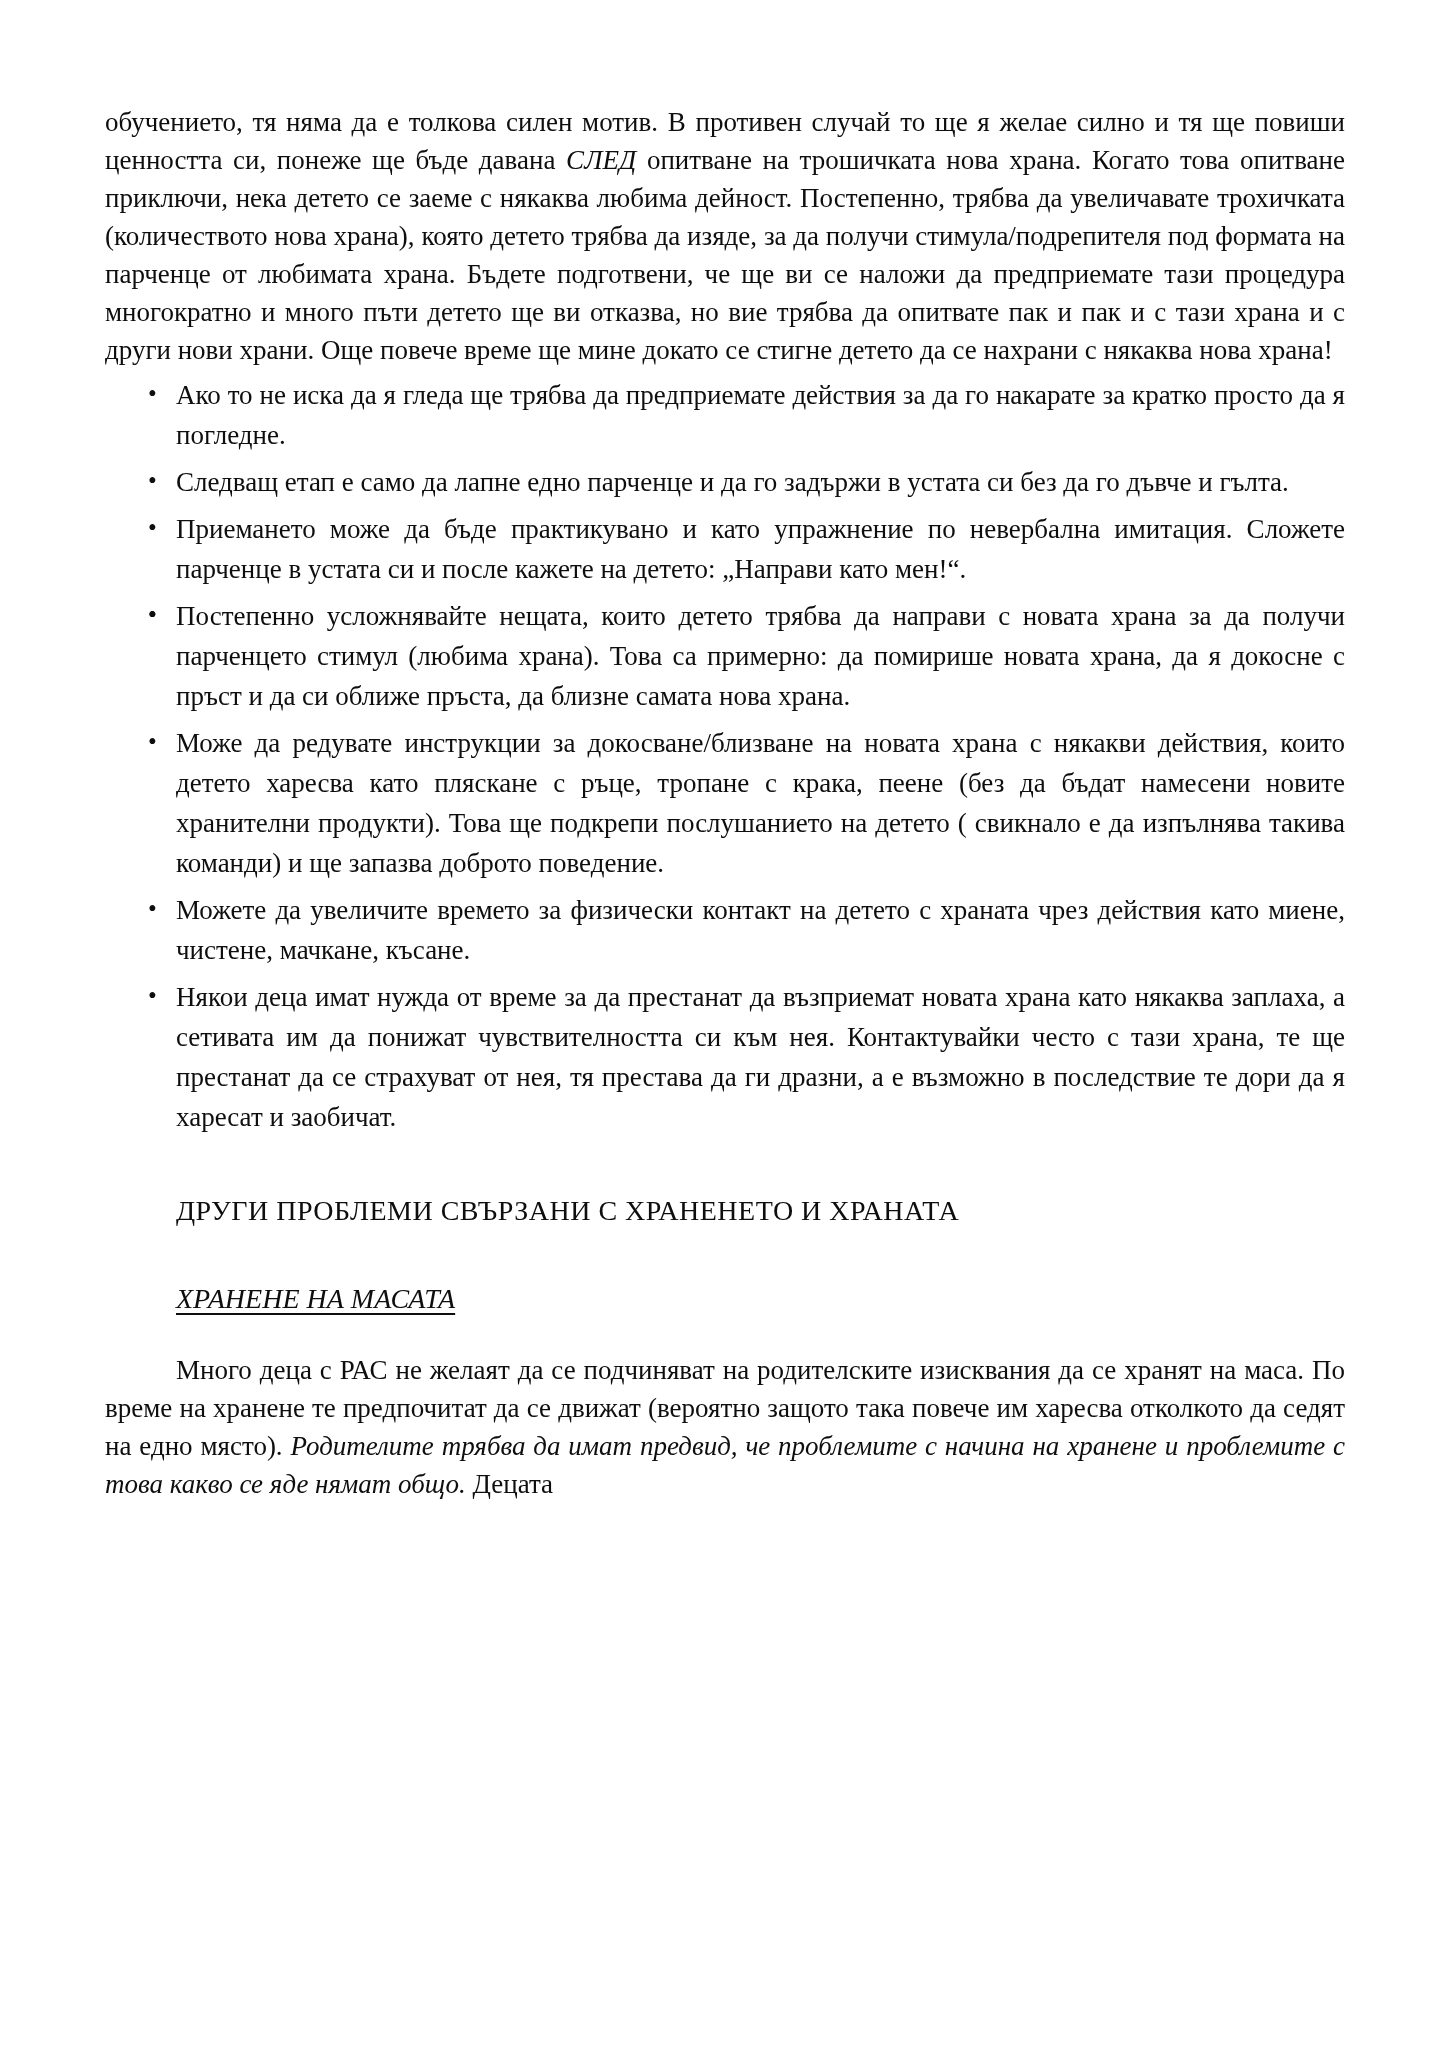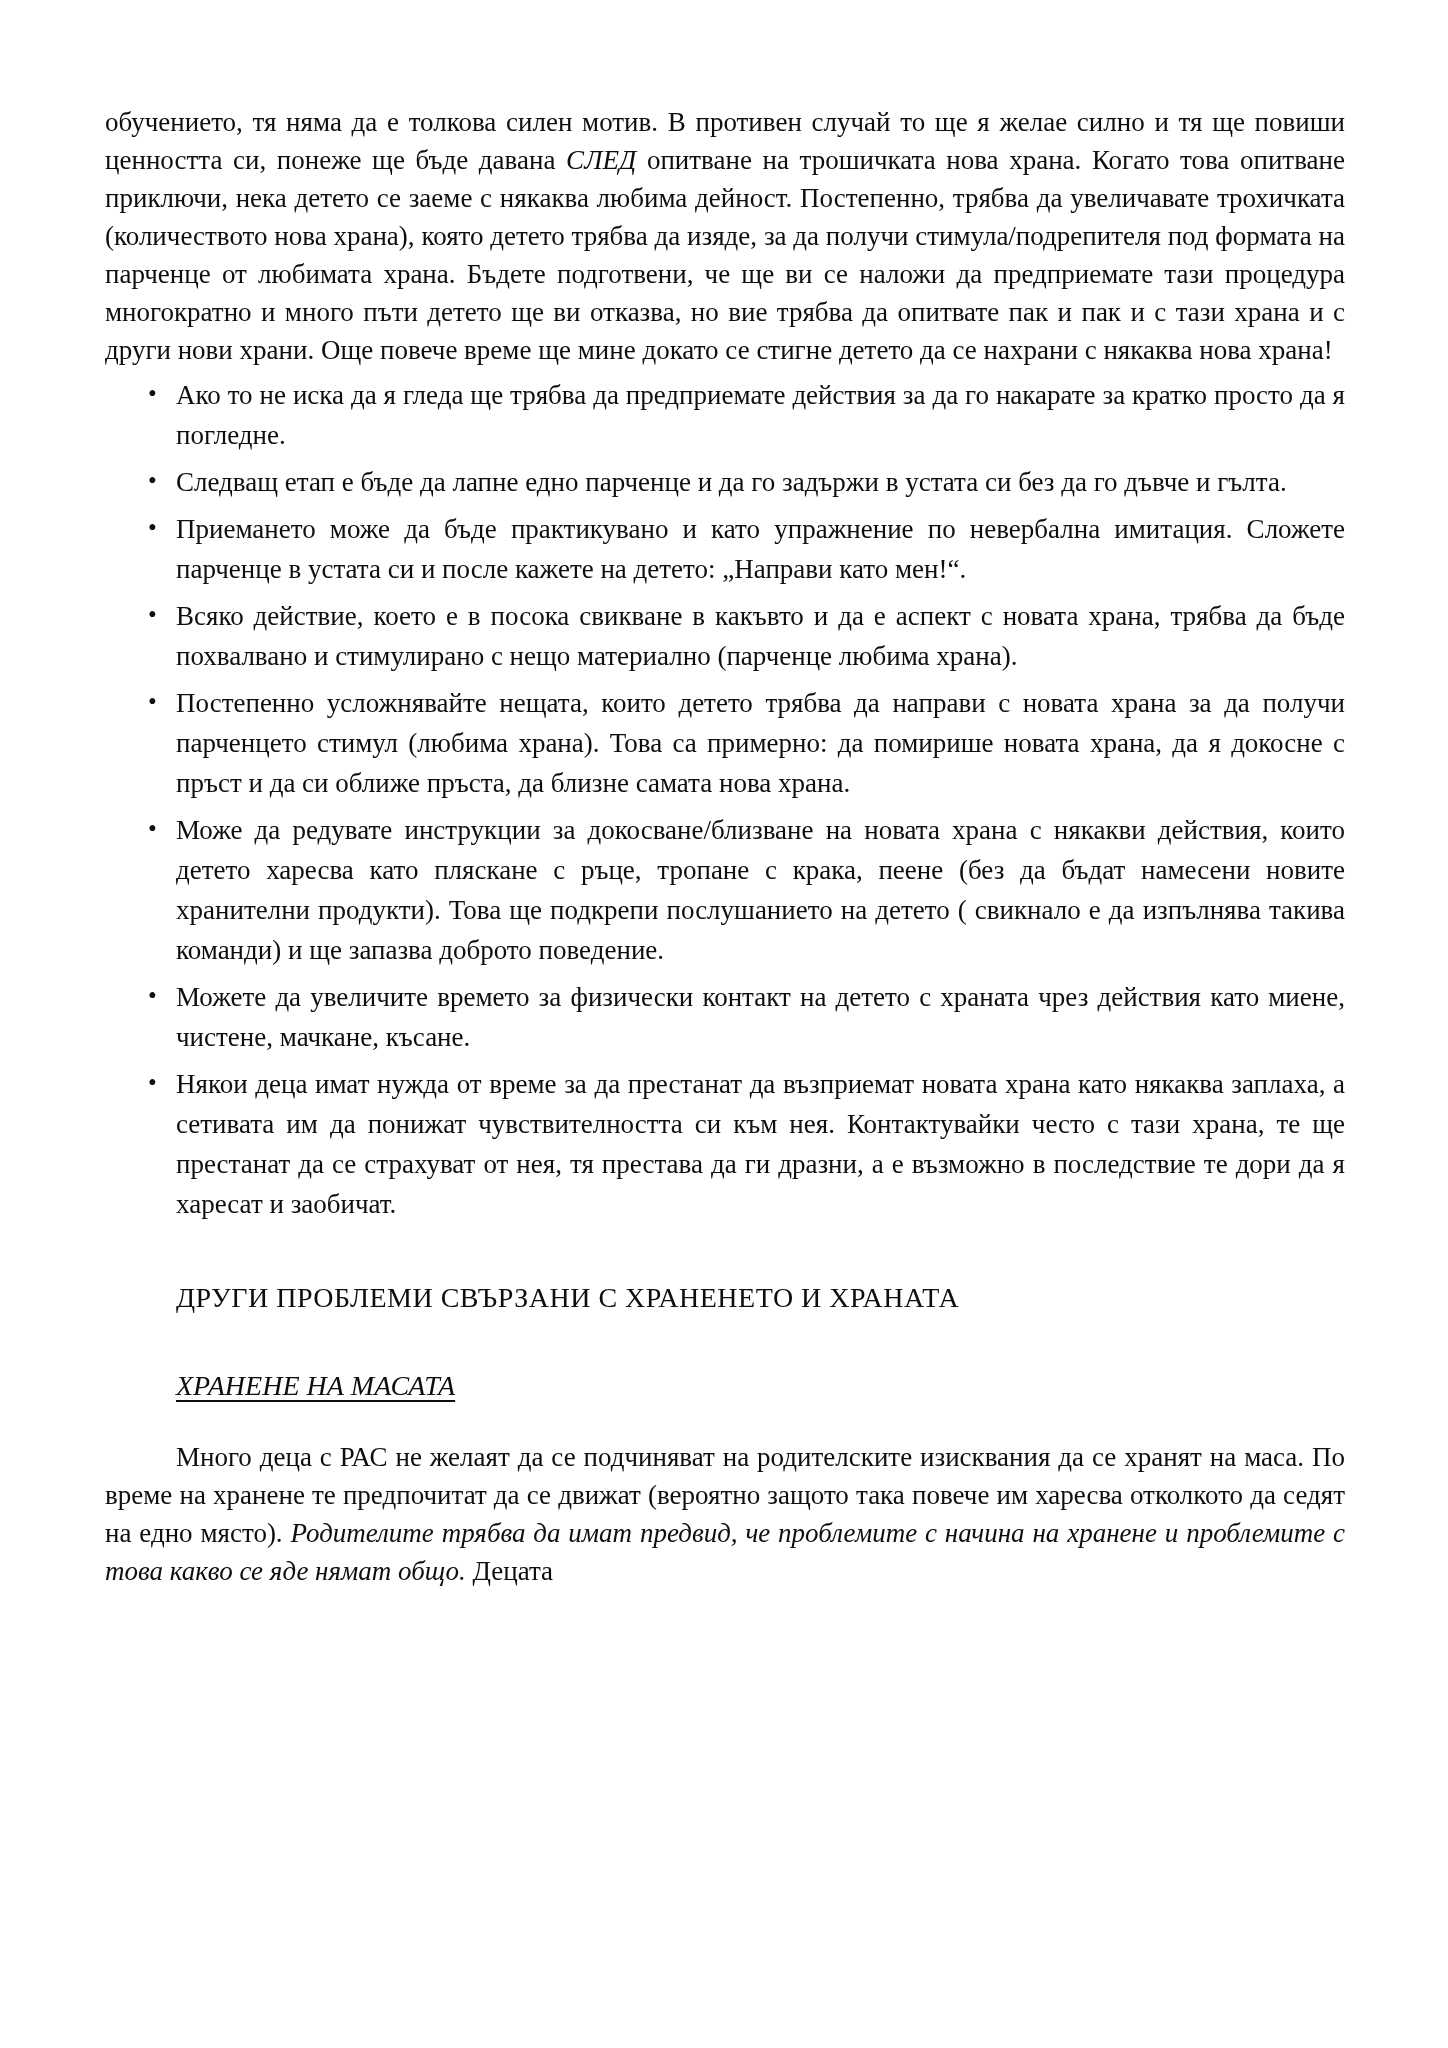--- a/index.html
+++ b/index.html
@@ -63,23 +63,23 @@
 </head>
 <body>
 
 <div class="page">
 
   <p class="body-text"><span>обучението, тя няма да е толкова силен мотив. В противен случай то ще я желае силно и тя ще повиши ценността си, понеже ще бъде давана </span><em class="caps-em">СЛЕД</em><span> опитване на трошичката нова храна. Когато това опитване приключи, нека детето се заеме с някаква любима дейност. Постепенно, трябва да увеличавате трохичката (количеството нова храна), която детето трябва да изяде, за да получи стимула/подрепителя под формата на парченце от любимата храна. Бъдете подготвени, че ще ви се наложи да предприемате тази процедура многократно и много пъти детето ще ви отказва, но вие трябва да опитвате пак и пак и с тази храна и с други нови храни. Още повече време ще мине докато се стигне детето да се нахрани с някаква нова храна!</span></p>
 
 
   <ul class="bullet-list">
     <li><span class="bullet-marker">•</span><span>Ако то не иска да я гледа ще трябва да предприемате действия за да го накарате за кратко просто да я погледне.</span></li>
-    <li><span class="bullet-marker">•</span><span>Следващ етап е бъде да лапне едно парченце и да го задържи в устата си без да го дъвче и гълта.</span></li>
+    <li><span class="bullet-marker">•</span><span>Следващ етап е само да лапне едно парченце и да го задържи в устата си без да го дъвче и гълта.</span></li>
     <li><span class="bullet-marker">•</span><span>Приемането може да бъде практикувано и като упражнение по невербална имитация. Сложете парченце в устата си и после кажете на детето: „Направи като мен!“.</span></li>
-    <li><span class="bullet-marker">•</span><span>Всяко действие, което е в посока свикване в какъвто и да е аспект с новата храна, трябва да бъде похвалвано и стимулирано с нещо материално (парченце любима храна).</span></li>
+    <li><span class="bullet-marker">•</span></li>
     <li><span class="bullet-marker">•</span><span>Постепенно усложнявайте нещата, които детето трябва да направи с новата храна за да получи парченцето стимул (любима храна). Това са примерно: да помирише новата храна, да я докосне с пръст и да си оближе пръста, да близне самата нова храна.</span></li>
     <li><span class="bullet-marker">•</span><span>Може да редувате инструкции за докосване/близване на новата храна с някакви действия, които детето харесва като пляскане с ръце, тропане с крака, пеене (без да бъдат намесени новите хранителни продукти). Това ще подкрепи послушанието на детето ( свикнало е да изпълнява такива команди) и ще запазва доброто поведение.</span></li>
     <li><span class="bullet-marker">•</span><span>Можете да увеличите времето за физически контакт на детето с храната чрез действия като миене, чистене, мачкане, късане.</span></li>
     <li><span class="bullet-marker">•</span><span>Някои деца имат нужда от време за да престанат да възприемат новата храна като някаква заплаха, а сетивата им да понижат чувствителността си към нея. Контактувайки често с тази храна, те ще престанат да се страхуват от нея, тя престава да ги дразни, а е възможно в последствие те дори да я харесат и заобичат.</span></li>
   </ul>
 
   <h2 class="section-heading">ДРУГИ ПРОБЛЕМИ СВЪРЗАНИ С ХРАНЕНЕТО И ХРАНАТА</h2>
 
   <h3 class="sub-heading">ХРАНЕНЕ НА МАСАТА</h3>
 

